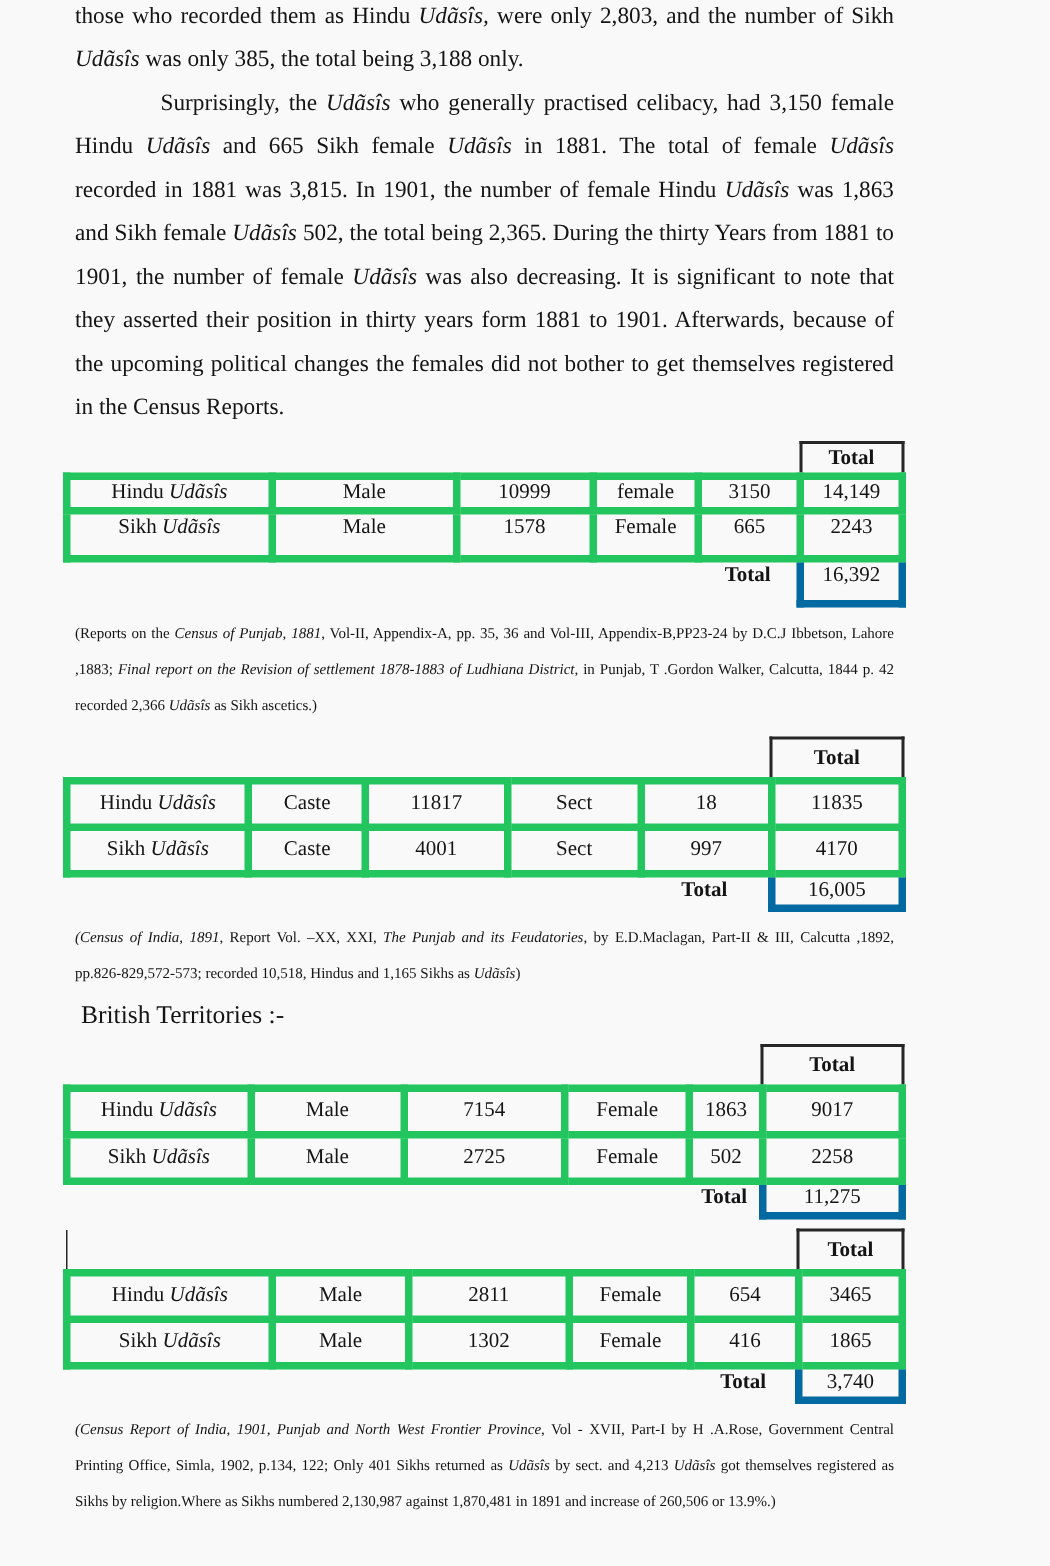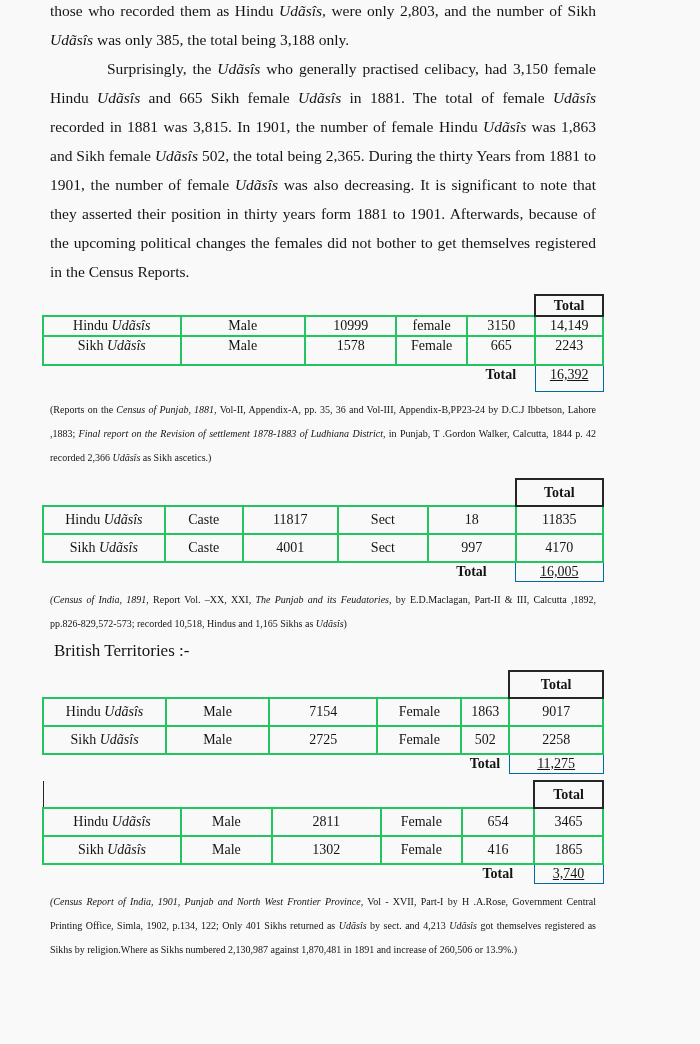--- a/index.html
+++ b/index.html
@@ -41,45 +41,44 @@
     font-size: 14px;
     margin: 8px 0 0 0;
   }
   table.census td {
     text-align: center;
     padding: 1px 2px;
     overflow: hidden;
     white-space: nowrap;
   }
   
-  tr.r td { border: 2px solid #22c55e; height: 24px; }
+  tr.r td { border: 5px solid #22c55e; height: 24px; }
   
   td.hd-sp { border: none; height: 24px; }
   td.hd-total {
     border: 2px solid #262626;
     font-weight: bold;
     height: 22px;
   }
   td.hd-leftline { border-left: 1px solid #262626; }
   
   td.ft-sp { border: none; }
   td.ft-label {
     border: none;
     font-weight: bold;
     text-align: right;
     padding-right: 9px;
     vertical-align: top;
     padding-top: 3px;
   }
   td.ft-value {
-    border: 1px solid #0369a1;
+    border: 5px solid #0369a1;
     vertical-align: top;
     padding-top: 3px;
     padding-bottom: 11px;
-    text-decoration: underline;
   }
   
   table.t1 td.hd-total { height: 16px; }
   table.t1 td.hd-sp { height: 18px; }
   table.t1 tr.r td { height: 16px; }
   table.t1 tr.r.tall td { height: 25px; vertical-align: top; }
   table.t1 td.ft-value { padding-bottom: 8px; }
   i { font-style: italic; }
 </style>
 </head>

